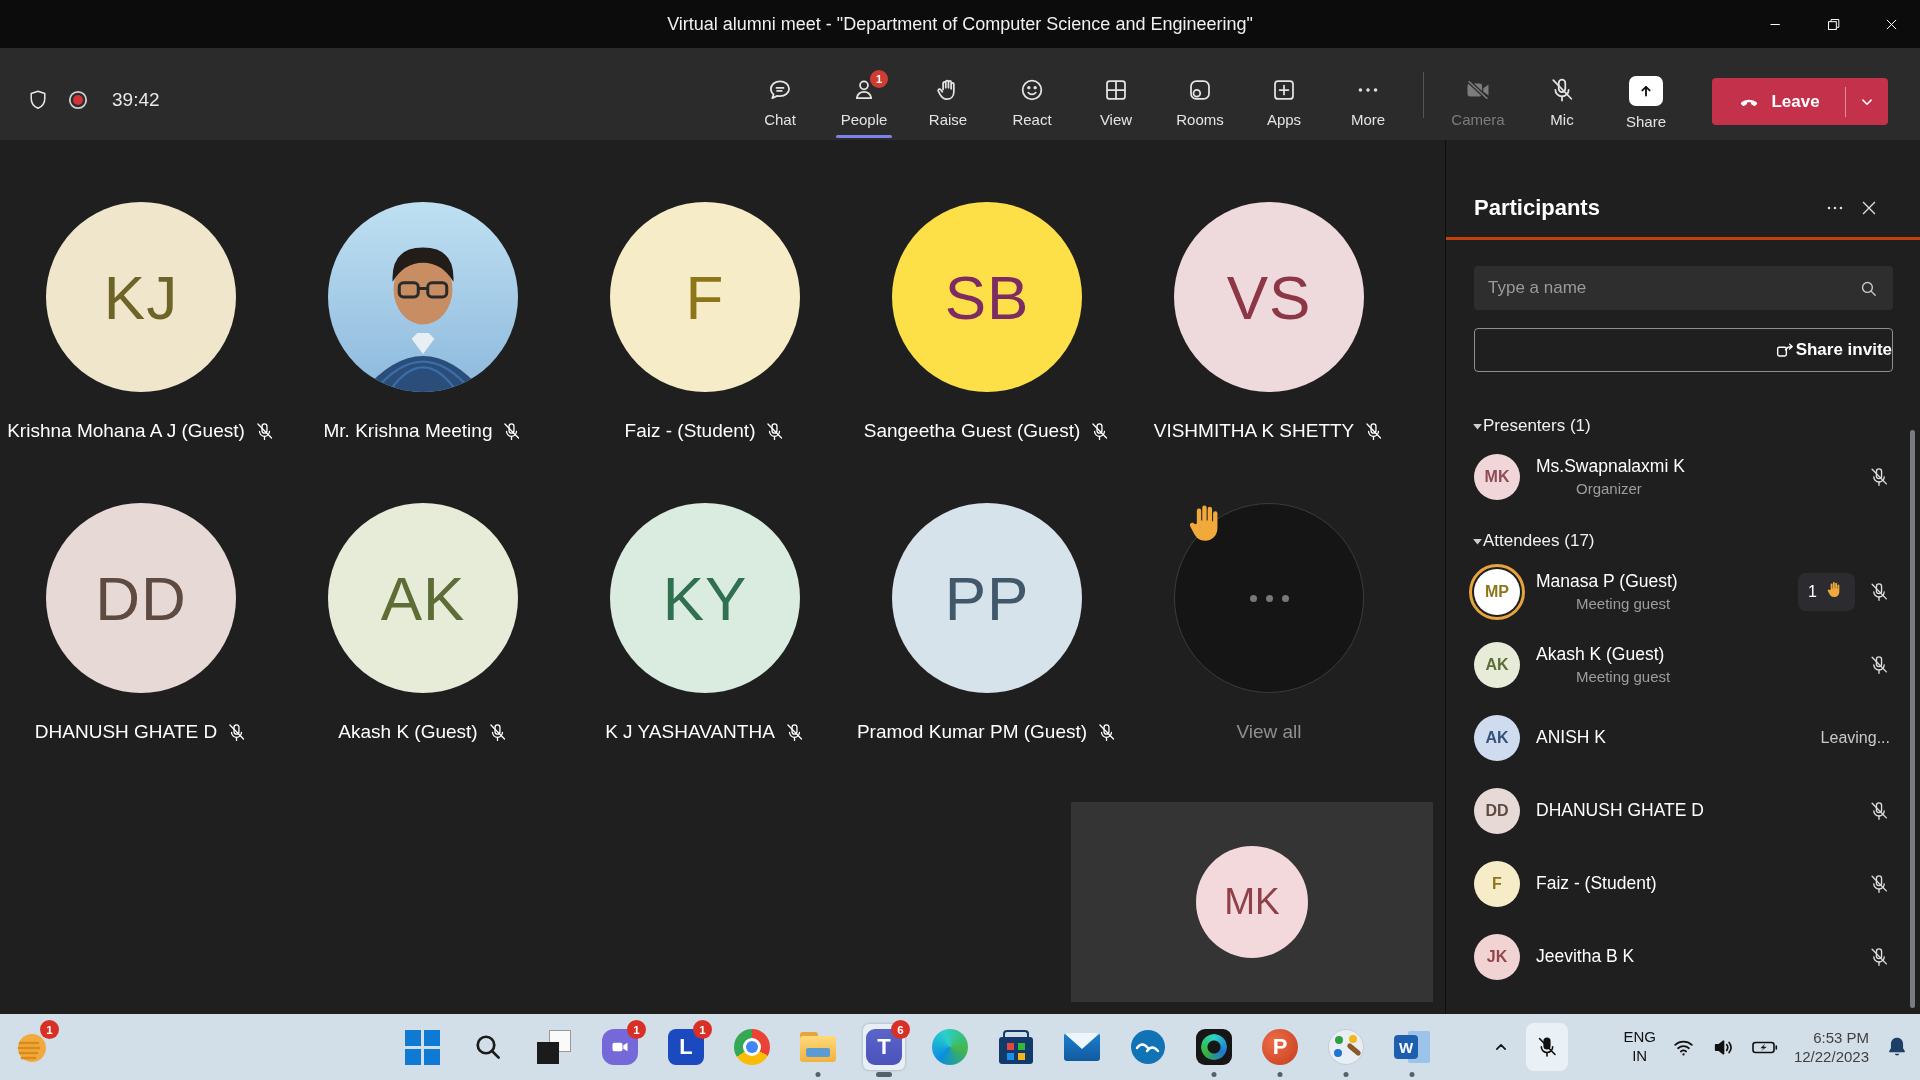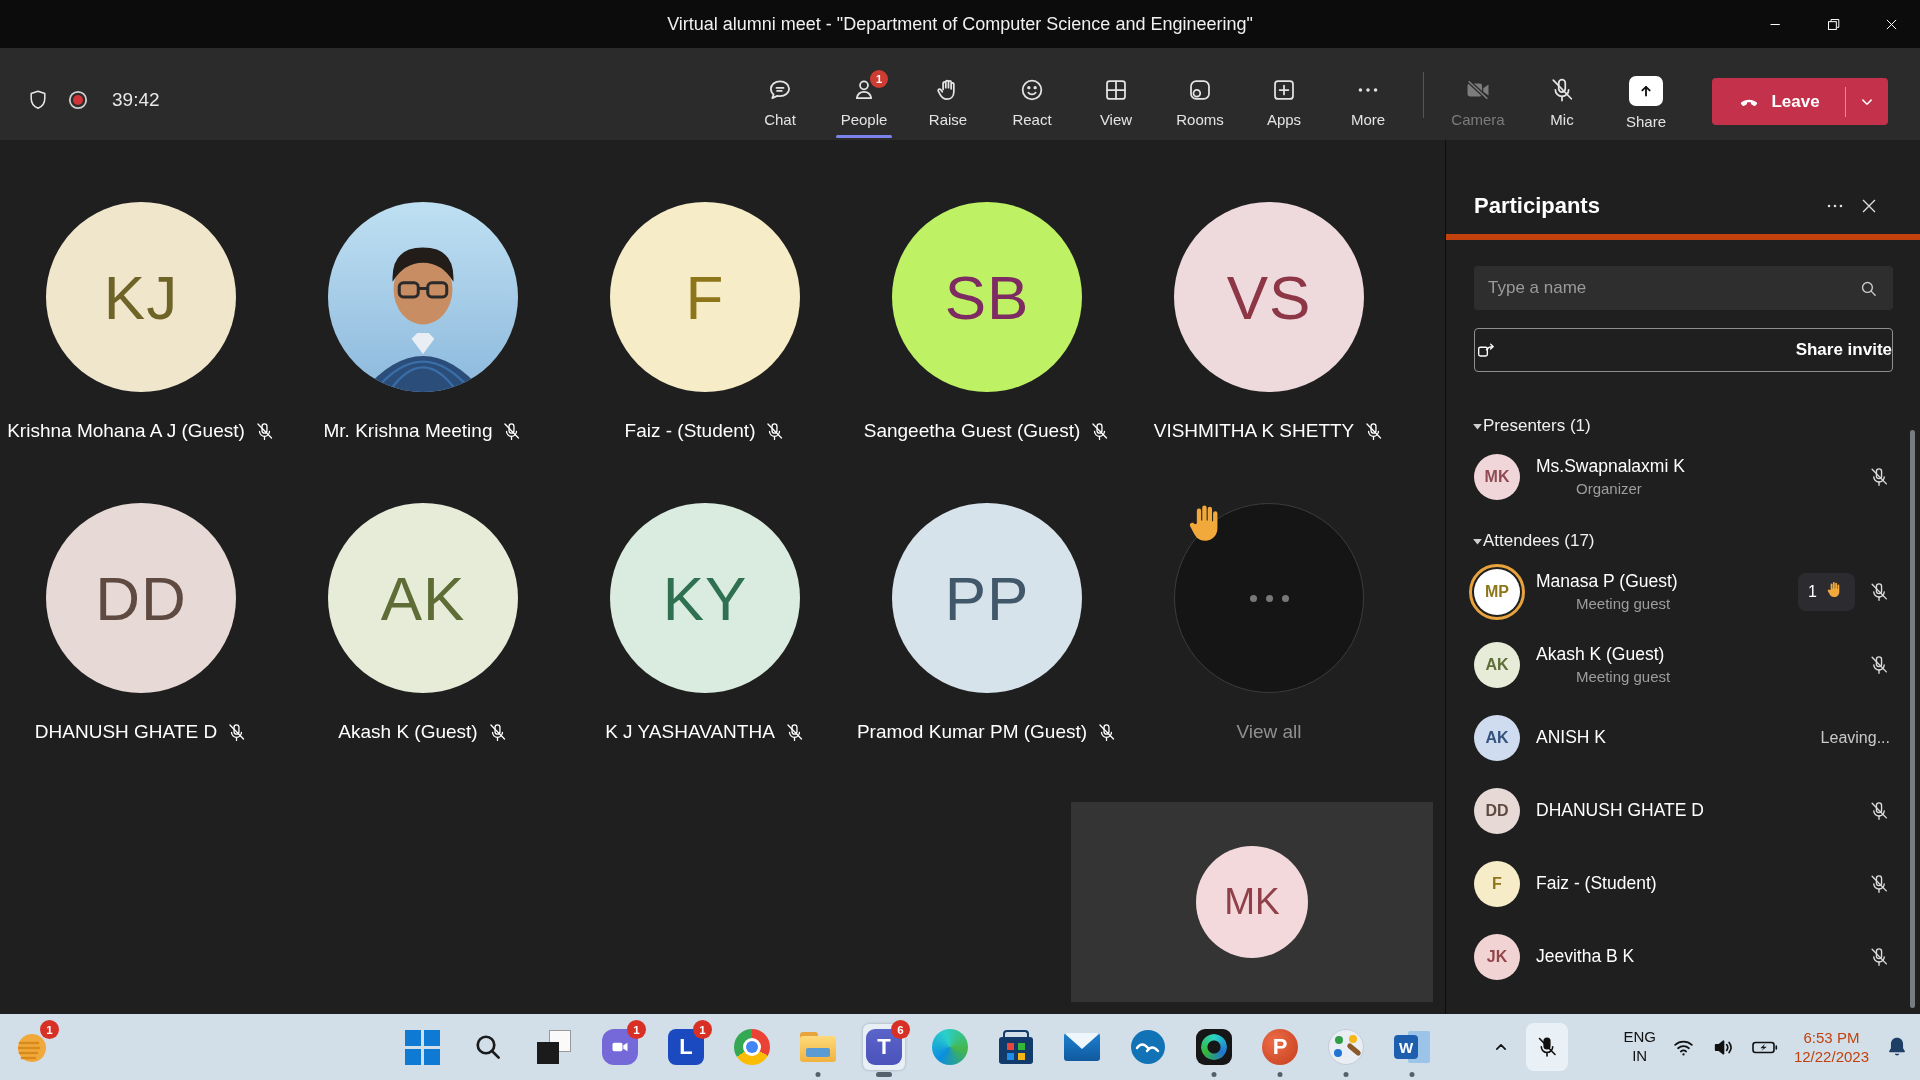--- a/index.html
+++ b/index.html
@@ -66,32 +66,32 @@
   .tile-name .micoff { width:21px; height:21px; color:#fff; }
   .self-tile { position:absolute; left:1071px; top:662px; width:362px; height:200px; background:#343434;
                display:flex; align-items:center; justify-content:center; }
   .self-circle { width:112px; height:112px; border-radius:50%; display:flex; align-items:center;
                  justify-content:center; font-size:37px; }
 
   
   .panel { position:absolute; left:1445px; top:140px; width:475px; height:874px; background:#1f1f1f;
            border-left:1px solid #0d0d0d; }
   .p-header { position:absolute; left:0; top:0; width:100%; height:100px; padding:38px 34px 0 28px;
-              display:flex; align-items:center; border-bottom:6px solid #c2410c; }
+              display:flex; align-items:center; border-bottom:3px solid #c2410c; }
   .p-title { color:#fff; font-size:22px; font-weight:bold; flex:1; }
   .p-hbtn { color:#e0e0e0; width:34px; height:34px; display:flex; align-items:center; justify-content:center; }
   .p-hbtn svg { width:22px; height:22px; }
   .p-search { position:absolute; left:28px; top:126px; width:419px; height:44px; background:#2e2e2e;
               border-radius:4px; display:flex; align-items:center; padding:0 14px; }
   .p-search input { flex:1; background:transparent; border:none; outline:none; color:#e8e8e8;
                     font-size:17px; font-family:"Liberation Sans", sans-serif; }
   .p-search input::placeholder { color:#9a9a9a; }
   .p-search .sicon { width:21px; height:21px; color:#c8c8c8; }
   .p-invite { position:absolute; left:28px; top:188px; width:419px; height:44px; border:1px solid #8f8f8f;
-              border-radius:4px; display:flex; align-items:center; justify-content:space-between; 
+              border-radius:4px; display:flex; align-items:center; justify-content:flex-end; 
               color:#fff; font-size:17px; font-weight:bold; background:transparent; }
   .p-invite svg { width:22px; height:22px; }
   .p-list { position:absolute; left:0; top:258px; width:100%; bottom:0; overflow:hidden; }
   .sec-header { display:flex; align-items:center; gap:0; padding-left:26px; height:28px;
                 margin-top:14px; color:#f0f0f0; font-size:17px; }
   .sec-header:first-child { margin-top:14px; }
   .sec-header svg { width:11px; height:11px; color:#cfcfcf; }
   .p-row { height:73px; display:flex; align-items:center; padding:0 30px 0 28px; gap:16px; }
   .p-row:first-of-type { margin-top:0; }
   .avatar { width:46px; height:46px; border-radius:50%; flex:none; display:flex; align-items:center;
@@ -119,21 +119,21 @@
               background:#d93025; color:#fff; font-size:11.5px; font-weight:bold; display:flex;
               align-items:center; justify-content:center; padding:0 4px; z-index:3; }
   .tk-dot { position:absolute; bottom:-7px; left:50%; transform:translateX(-50%); width:5px; height:5px;
             border-radius:3px; background:#55606c; }
   .tk-app.active .tk-dot { width:16px; }
   .tray { position:absolute; right:10px; top:0; height:66px; display:flex; align-items:center; gap:15px; }
   .tray svg { display:block; }
   .tray-micbox { width:42px; height:48px; background:#eaf1f6; border-radius:8px; display:flex;
                  align-items:center; justify-content:center; color:#111; }
   .tray-lang { text-align:center; font-size:15px; color:#111; line-height:1.25;margin-left:40px; }
-  .tray-clock { text-align:center; font-size:15px; color:#c2410c; line-height:1.3; }
+  .tray-clock { text-align:right; font-size:15px; color:#404040; line-height:1.3; }
 
   
   .g-win { display:grid; grid-template-columns:16px 16px; grid-template-rows:16px 16px; gap:3px; }
   .g-win i { background:#0e7ad3; }
   .g-square { width:36px; height:36px; border-radius:8px; display:flex; align-items:center;
               justify-content:center; color:#fff; font-weight:bold; font-size:22px; }
 </style>
 </head>
 <body>
 
@@ -353,21 +353,21 @@
        <span>Faiz - (Student)</span>
        <span class="micoff"><svg viewBox="0 0 24 24" fill="none" stroke="currentColor" stroke-width="1.5" stroke-linecap="round" stroke-linejoin="round">
                 <rect x="9.2" y="3.2" width="5.6" height="10.6" rx="2.8"></rect>
                 <path d="M6.3 11.8a5.7 5.7 0 0 0 11.4 0"></path>
                 <path d="M12 17.6V21"></path>
                 <path d="M4.5 3.5l15.5 16"></path>
               </svg></span>
      </div>
         </div>
         <div class="tile">
-          <div class="tile-circle" style="background:#bef264">
+          <div class="tile-circle" style="background:#fde047">
       <span class="tile-initials" style="color:#7d2b62">SB</span>
           </div>
           <div class="tile-name">
        <span>Sangeetha Guest (Guest)</span>
        <span class="micoff"><svg viewBox="0 0 24 24" fill="none" stroke="currentColor" stroke-width="1.5" stroke-linecap="round" stroke-linejoin="round">
                 <rect x="9.2" y="3.2" width="5.6" height="10.6" rx="2.8"></rect>
                 <path d="M6.3 11.8a5.7 5.7 0 0 0 11.4 0"></path>
                 <path d="M12 17.6V21"></path>
                 <path d="M4.5 3.5l15.5 16"></path>
               </svg></span>

